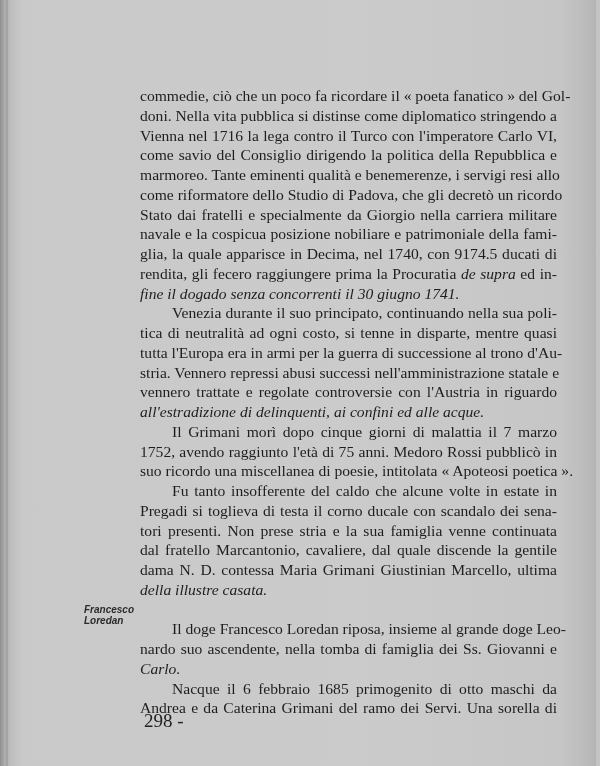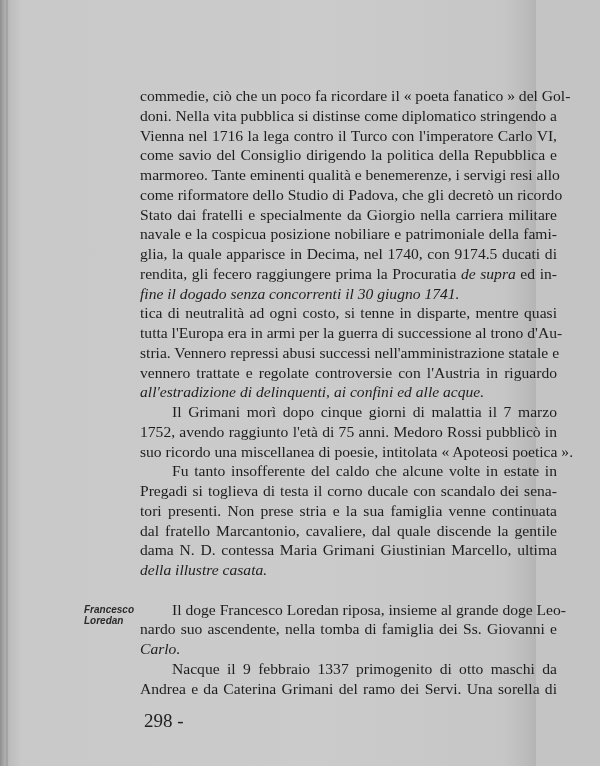--- a/index.html
+++ b/index.html
@@ -4,21 +4,21 @@
 <style>
   html, body { margin: 0; padding: 0; }
   body {
     width: 600px; height: 766px; overflow: hidden;
     background: #c4c4c4;
     position: relative;
     font-family: "Liberation Serif", "DejaVu Serif", serif;
     color: #1e1e1e;
   }
   .page {
-    position: absolute; left: 0; top: 0; width: 536px; height: 766px;
+    position: absolute; left: 0; top: 0; width: 596px; height: 766px;
     background: linear-gradient(to right, #8f8f8f 0px, #a9a9a9 4px, #bdbdbd 10px, #c9c9c9 22px, #cbcbcb 60%, #c6c6c6 94%, #bcbcbc 98%, #b4b4b4 100%);
   }
   .gutter-line {
     position: absolute; left: 6px; top: 0; width: 2px; height: 766px;
     background: #9a9a9a; opacity: .6;
   }
   .text-block {
     position: absolute; left: 140px; top: 86px; width: 417px;
     font-size: 15.6px; line-height: 19.75px;
   }
@@ -58,20 +58,21 @@
       <span class="line">marmoreo. Tante eminenti qualità e benemerenze, i servigi resi allo</span>
       <span class="line">come riformatore dello Studio di Padova, che gli decretò un ricordo</span>
       <span class="line">Stato dai fratelli e specialmente da Giorgio nella carriera militare</span>
       <span class="line">navale e la cospicua posizione nobiliare e patrimoniale della fami-</span>
       <span class="line">glia, la quale apparisce in Decima, nel 1740, con 9174.5 ducati di</span>
       <span class="line">rendita, gli fecero raggiungere prima la Procuratia <em>de supra</em> ed in-</span>
       <span class="line last">fine il dogado senza concorrenti il 30 giugno 1741.</span>
     </div>
 
     <div>
+      <span class="line indent">Venezia durante il suo principato, continuando nella sua poli-</span>
       <span class="line">tica di neutralità ad ogni costo, si tenne in disparte, mentre quasi</span>
       <span class="line">tutta l'Europa era in armi per la guerra di successione al trono d'Au-</span>
       <span class="line">stria. Vennero repressi abusi successi nell'amministrazione statale e</span>
       <span class="line">vennero trattate e regolate controversie con l'Austria in riguardo</span>
       <span class="line last">all'estradizione di delinquenti, ai confini ed alle acque.</span>
     </div>
 
     <div>
       <span class="line indent">Il Grimani morì dopo cinque giorni di malattia il 7 marzo</span>
       <span class="line">1752, avendo raggiunto l'età di 75 anni. Medoro Rossi pubblicò in</span>
@@ -89,21 +90,21 @@
 
     <div class="gap"></div>
 
     <div>
       <span class="line indent">Il doge Francesco Loredan riposa, insieme al grande doge Leo-</span>
       <span class="line">nardo suo ascendente, nella tomba di famiglia dei Ss. Giovanni e</span>
       <span class="line last">Carlo.</span>
     </div>
 
     <div>
-      <span class="line indent">Nacque il 9 febbraio 1337 primogenito di otto maschi da</span>
+      <span class="line indent">Nacque il 6 febbraio 1685 primogenito di otto maschi da</span>
       <span class="line">Andrea e da Caterina Grimani del ramo dei Servi. Una sorella di</span>
     </div>
   </div>
 
   <div class="margin-note">
     <div>Francesco</div>
     <div>Loredan</div>
   </div>
 
   <div class="page-number">298 -</div>

